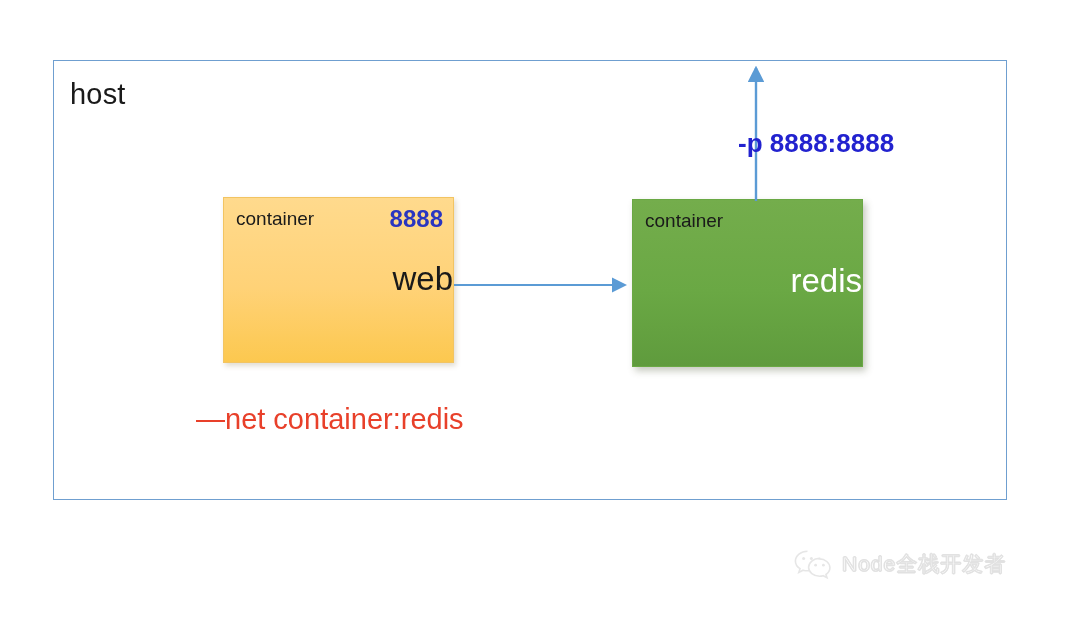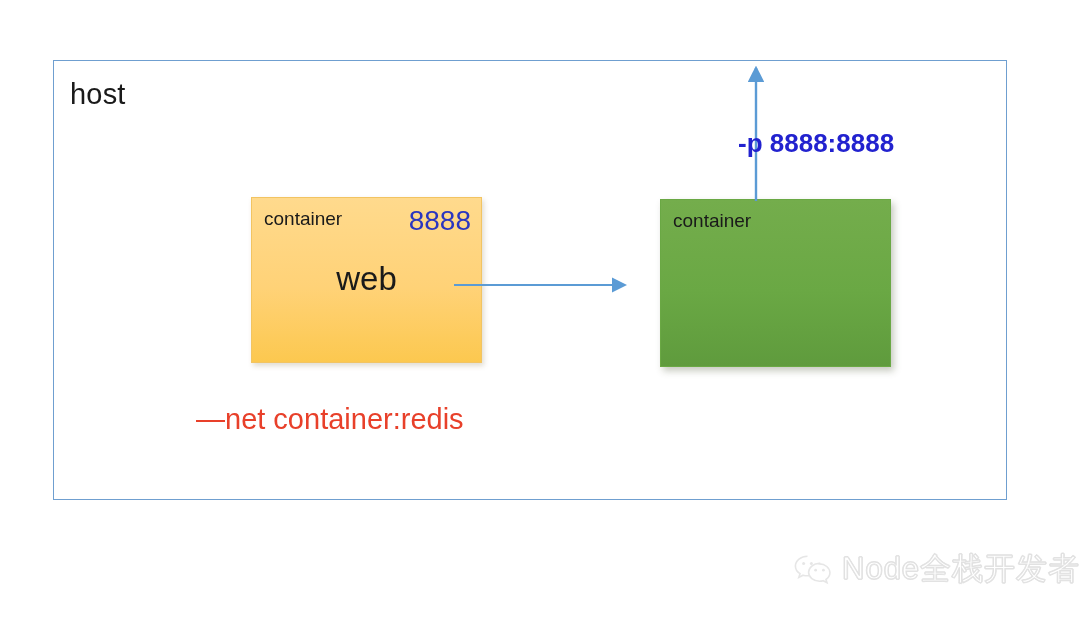--- a/index.html
+++ b/index.html
@@ -36,21 +36,20 @@
     font-size: 29px;
     color: #1a1a1a;
     letter-spacing: 0.2px;
     white-space: nowrap;
   }
 
   
   .container-box {
     position: absolute;
     box-sizing: border-box;
-    margin-left: 28px;
   }
   .web-box {
     left: 223px;
     top: 197px;
     width: 231px;
     height: 166px;
     background: linear-gradient(180deg, #ffda8d 0%, #ffd277 55%, #fcc84f 100%);
     border: 1px solid #f2c462;
     box-shadow: 2px 3px 5px rgba(120, 100, 50, 0.22);
   }
@@ -69,31 +68,31 @@
     left: 12px;
     top: 10px;
     font-size: 19px;
     color: #1a1a1a;
     white-space: nowrap;
   }
   .box-port-label {
     position: absolute;
     right: 10px;
     top: 7px;
-    font-size: 28px;
-    font-weight: normal;
+    font-size: 24px;
+    font-weight: bold;
     color: #2a35c0;
     white-space: nowrap;
   }
   .box-title {
     position: absolute;
     left: 0;
     right: 0;
     top: 62px;
-    text-align: center;
+    text-align: right;
     font-size: 33px;
     white-space: nowrap;
   }
   .box-title.dark  { color: #1a1a1a; }
   .box-title.light { color: #ffffff; }
 
   
   .arrow-layer {
     position: absolute;
     left: 0;
@@ -126,21 +125,21 @@
   .watermark {
     position: absolute;
     left: 793px;
     top: 548px;
     display: flex;
     align-items: center;
     gap: 9px;
     opacity: 0.55;
   }
   .watermark-text {
-    font-size: 31px;
+    font-size: 21px;
     color: #ffffff;
     -webkit-text-stroke: 1px #c9c9c9;
     text-shadow:
       -1px  0   0 #cccccc,
        1px  0   0 #cccccc,
        0   -1px 0 #cccccc,
        0    1px 0 #cccccc;
     white-space: nowrap;
     letter-spacing: 1px;
   }
@@ -154,20 +153,21 @@
   <div class="host-label">host</div>
 
   <div class="container-box web-box">
     <div class="box-corner-label">container</div>
     <div class="box-port-label">8888</div>
     <div class="box-title dark">web</div>
   </div>
 
   <div class="container-box redis-box">
     <div class="box-corner-label">container</div>
+    <div class="box-title light">redis</div>
   </div>
 
   <svg class="arrow-layer" viewBox="0 0 1080 623" xmlns="http://www.w3.org/2000/svg">
     <defs>
       <marker id="ah-right" markerWidth="7" markerHeight="7" refX="6" refY="3.5" orient="auto">
         <path d="M0,0 L7,3.5 L0,7 z" fill="#5b9bd5"></path>
       </marker>
       <marker id="ah-up" markerWidth="7" markerHeight="7" refX="6" refY="3.5" orient="auto">
         <path d="M0,0 L7,3.5 L0,7 z" fill="#5b9bd5"></path>
       </marker>

